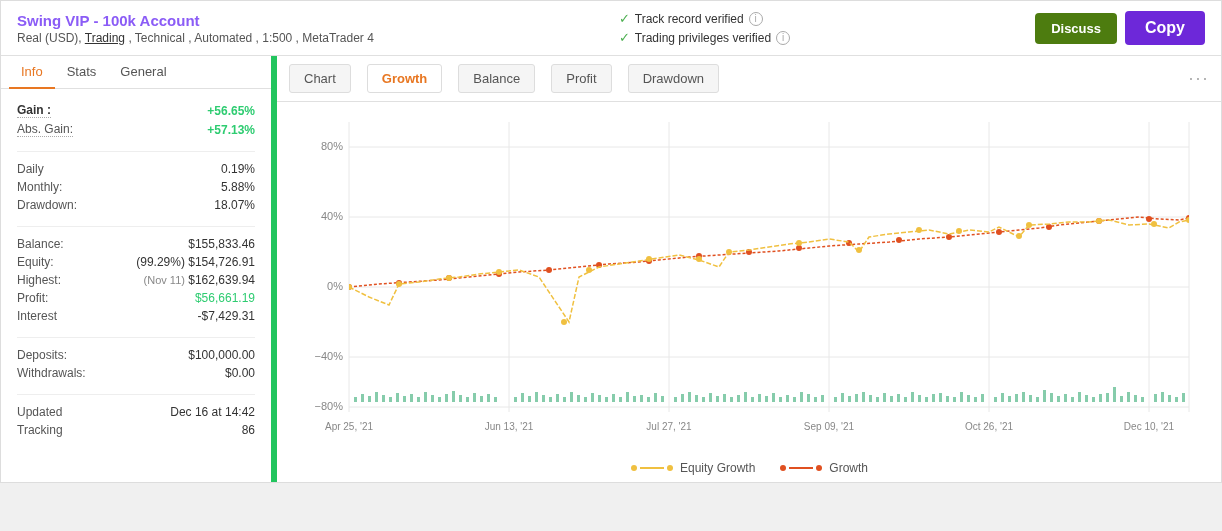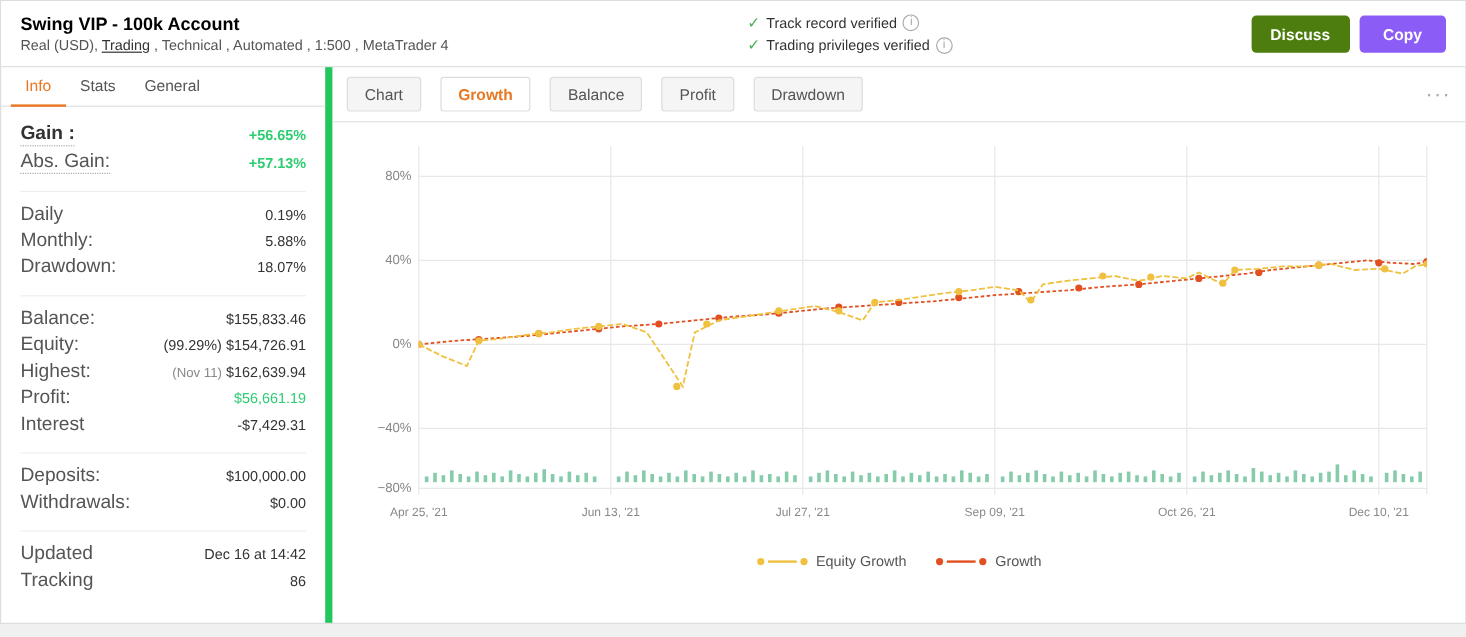--- a/index.html
+++ b/index.html
@@ -1,44 +1,44 @@
 <!DOCTYPE html>
 <html><head>
   <meta charset="utf-8">
   <style>
     * { box-sizing: border-box; margin: 0; padding: 0; }
     body { font-family: Arial, sans-serif; font-size: 13px; background: #f0f0f0; }
     .container { width: 1222px; background: #fff; border: 1px solid #ddd; }
     
     
     .header { display: flex; align-items: center; justify-content: space-between; padding: 10px 16px; border-bottom: 1px solid #e0e0e0; background: #fff; }
-    .header-left .title { font-size: 15px; font-weight: bold; color: #000000; }
+    .header-left .title { font-size: 15px; font-weight: bold; color: #8b5cf6; }
     .header-left .subtitle { font-size: 12px; color: #555; margin-top: 2px; }
     .header-left .subtitle u { cursor: pointer; color: #333; }
     .header-center { display: flex; flex-direction: column; gap: 4px; }
     .verified-item { display: flex; align-items: center; gap: 5px; font-size: 12px; color: #333; }
     .check-icon { color: #4caf50; font-size: 13px; }
     .info-circle { display: inline-flex; align-items: center; justify-content: center; width: 14px; height: 14px; border-radius: 50%; border: 1px solid #aaa; font-size: 10px; color: #aaa; cursor: pointer; }
     .header-right { display: flex; gap: 8px; align-items: center; }
     .btn-discuss { background: #4d7c0f; color: #fff; border: none; padding: 8px 16px; border-radius: 4px; cursor: pointer; font-size: 13px; font-weight: bold; }
-    .btn-copy { background: #8b5cf6; color: #fff; border: none; padding: 8px 20px; border-radius: 4px; cursor: pointer; font-size: 13px; font-weight: bold; }
+    .btn-copy { background: #6d28d9; color: #fff; border: none; padding: 8px 20px; border-radius: 4px; cursor: pointer; font-size: 16px; font-weight: bold; }
     
     
     .main { display: flex; }
     
     
     .left-panel { width: 276px; border-right: 6px solid #22c55e; }
     .tabs-nav { display: flex; border-bottom: 1px solid #e0e0e0; padding: 0 8px; }
     .tab-btn { padding: 8px 12px; cursor: pointer; border: none; background: none; font-size: 13px; color: #555; border-bottom: 2px solid transparent; margin-bottom: -1px; }
     .tab-btn.active { color: #e87722; border-bottom: 2px solid #e87722; }
     
     .stats-panel { padding: 12px 16px; }
     .stat-group { margin-bottom: 12px; }
     .stat-row { display: flex; justify-content: space-between; align-items: center; padding: 2px 0; }
-    .stat-label { color: #555; font-size: 16px; }
+    .stat-label { color: #555; font-size: 12px; }
     .stat-label.bold { font-weight: bold; color: #333; }
     .stat-value { font-size: 12px; color: #333; }
     .stat-value.green { color: #2ecc71; font-weight: bold; }
     .stat-value.green-plain { color: #2ecc71; }
     .stat-label-dotted { border-bottom: 1px dotted #aaa; cursor: pointer; }
     .divider { border: none; border-top: 1px solid #eee; margin: 8px 0; }
     .stat-sub { font-size: 11px; color: #888; }
     
     
     .right-panel { flex: 1; }

